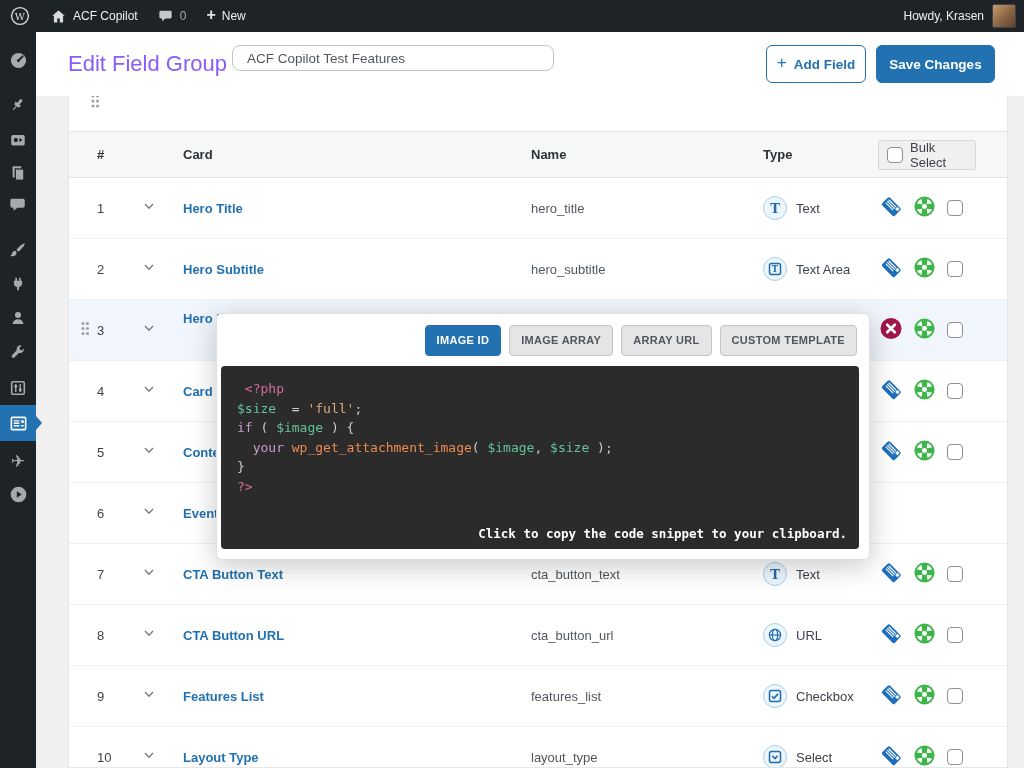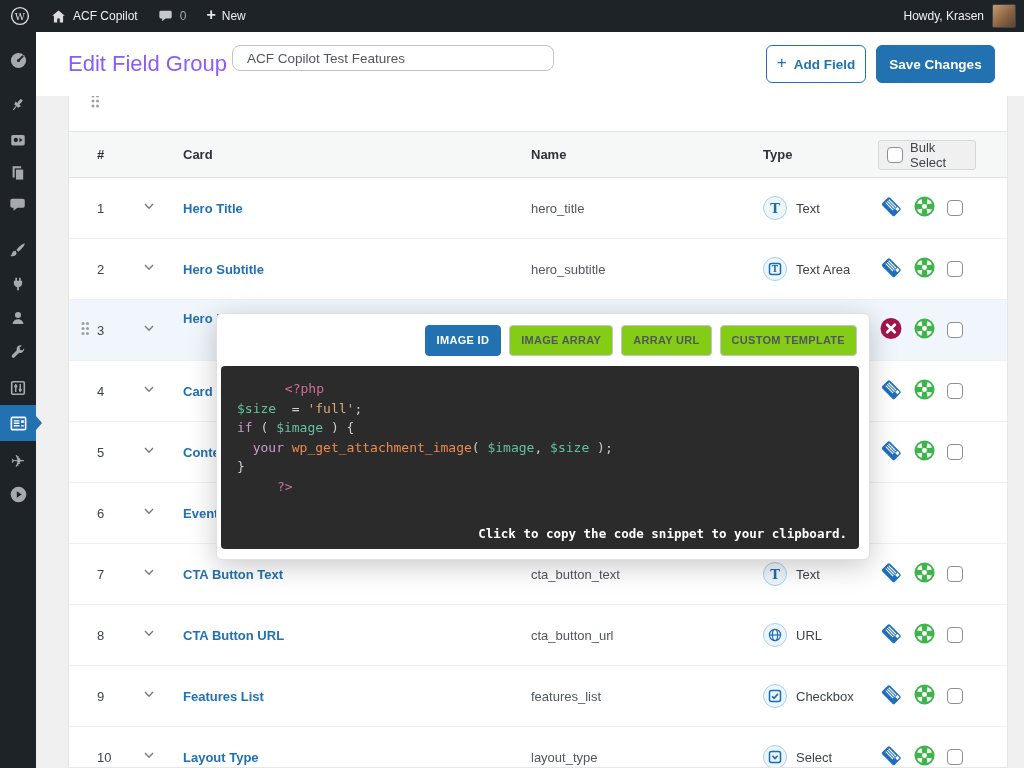--- a/index.html
+++ b/index.html
@@ -70,29 +70,29 @@
   .t-badge { width:24px; height:24px; border-radius:50%; background:#edf6fc; border:1px solid #a9cfeb;
     color:#1b6cb0; display:flex; align-items:center; justify-content:center; flex:none; }
   .t-badge .tserif { font-family:"DejaVu Serif","Liberation Serif",serif; font-size:13px; font-weight:bold; }
   .row .act1 { position:absolute; left:810px; top:50%; transform:translateY(-50%); cursor:pointer; }
   .row .act2 { position:absolute; left:844px; top:50%; transform:translateY(-50%); cursor:pointer; }
   .row .cb { position:absolute; left:878px; top:50%; transform:translateY(-50%); }
   
   .popup { position:absolute; left:216px; top:313px; width:654px; height:247px; background:#fff;
     border:1px solid #e0e0e0; border-radius:6px; box-shadow:0 6px 28px rgba(0,0,0,.22); z-index:60; }
   .tabs { position:absolute; top:11px; right:12px; display:flex; gap:8px; }
-  .tab { height:31px; padding:0 11px; border-radius:4px; background:#84cc16; border:1px solid #c3c4c7;
+  .tab { height:31px; padding:0 11px; border-radius:4px; background:#e5e5e5; border:1px solid #c3c4c7;
     color:#50575e; font-size:11px; font-weight:bold; letter-spacing:.3px; line-height:29px; cursor:pointer;
     font-family:inherit; white-space:nowrap; }
   .tab.active { background:var(--accent,#2271b1); border-color:var(--accent,#2271b1); color:#fff; }
   .codeblock { position:absolute; left:4px; top:52px; width:638px; height:183px;
     background:var(--code-bg,#2b2b2b); border-radius:4px; padding:13px 12px 10px 16px; cursor:pointer;
     font-family:"DejaVu Sans Mono","Liberation Mono",monospace; font-size:13px; color:var(--code-text,#ccc); }
   .code-line { white-space:pre; line-height:19.5px; }
-  .tok-d { color:var(--code-delimiter,#d16d9e);margin-left:40px; }
+  .tok-d { color:var(--code-delimiter,#d16d9e); }
   .tok-k { color:var(--code-keyword,#cc99cd);margin-top:8px; }
   .tok-v { color:var(--code-variable,#66c29a); }
   .tok-f { color:var(--code-function,#ef8a50); }
   .tok-s { color:var(--code-string,#dfa878); }
   .copy-hint { position:absolute; right:22px; bottom:18px; font-family:"DejaVu Sans Mono","Liberation Mono",monospace;
     font-size:12.5px; font-weight:bold; color:#fff; }
 </style>
 </head>
 <body>
 

